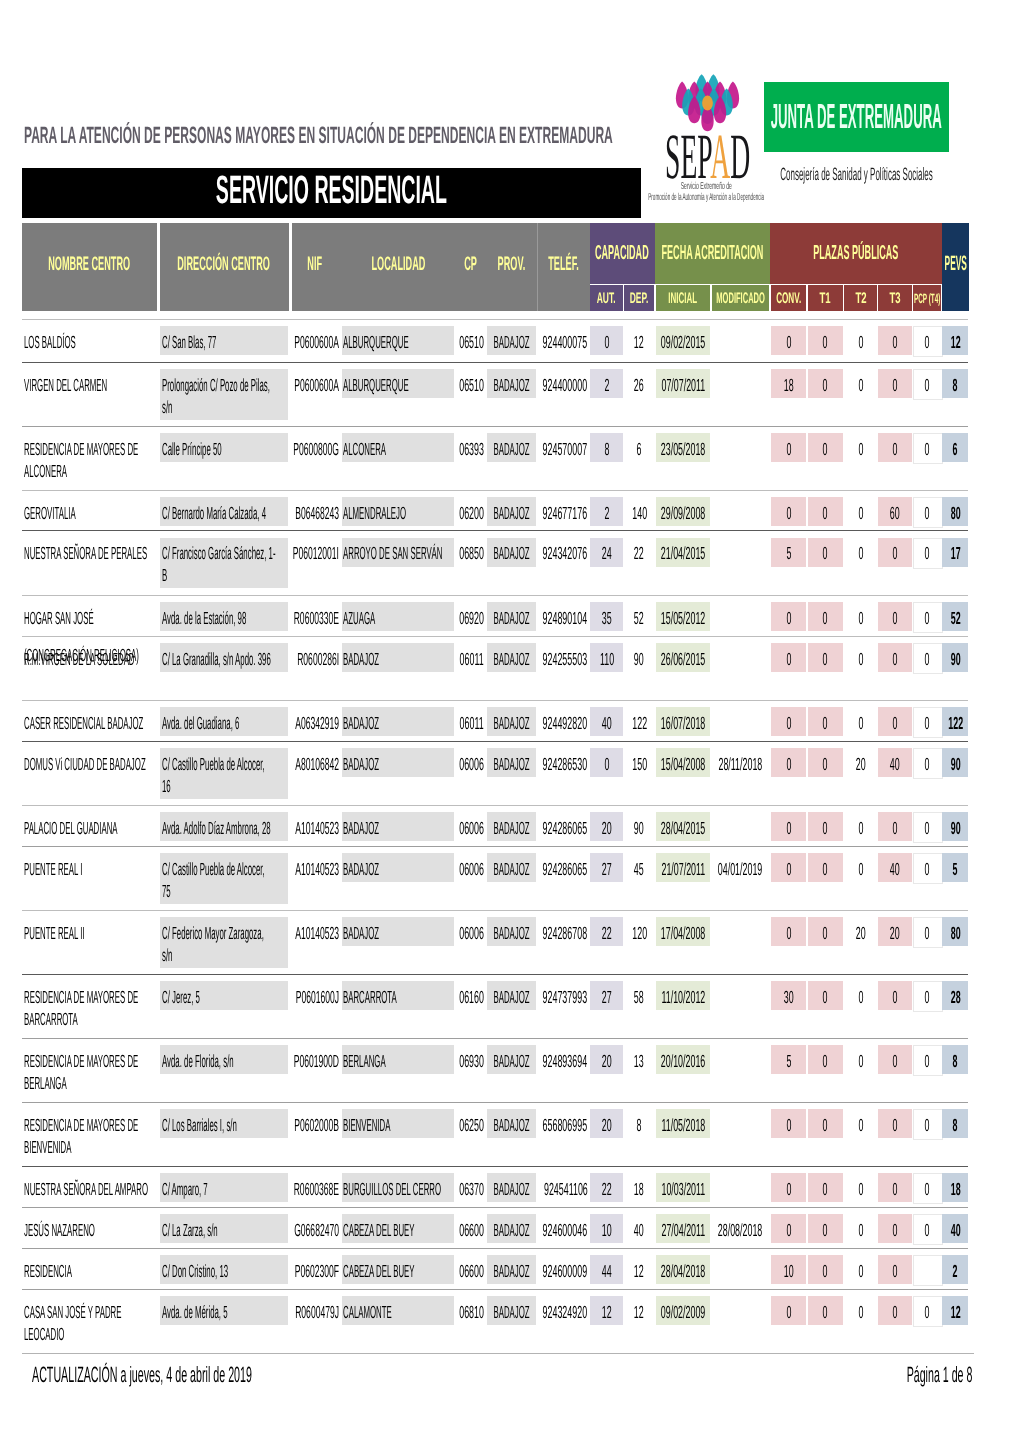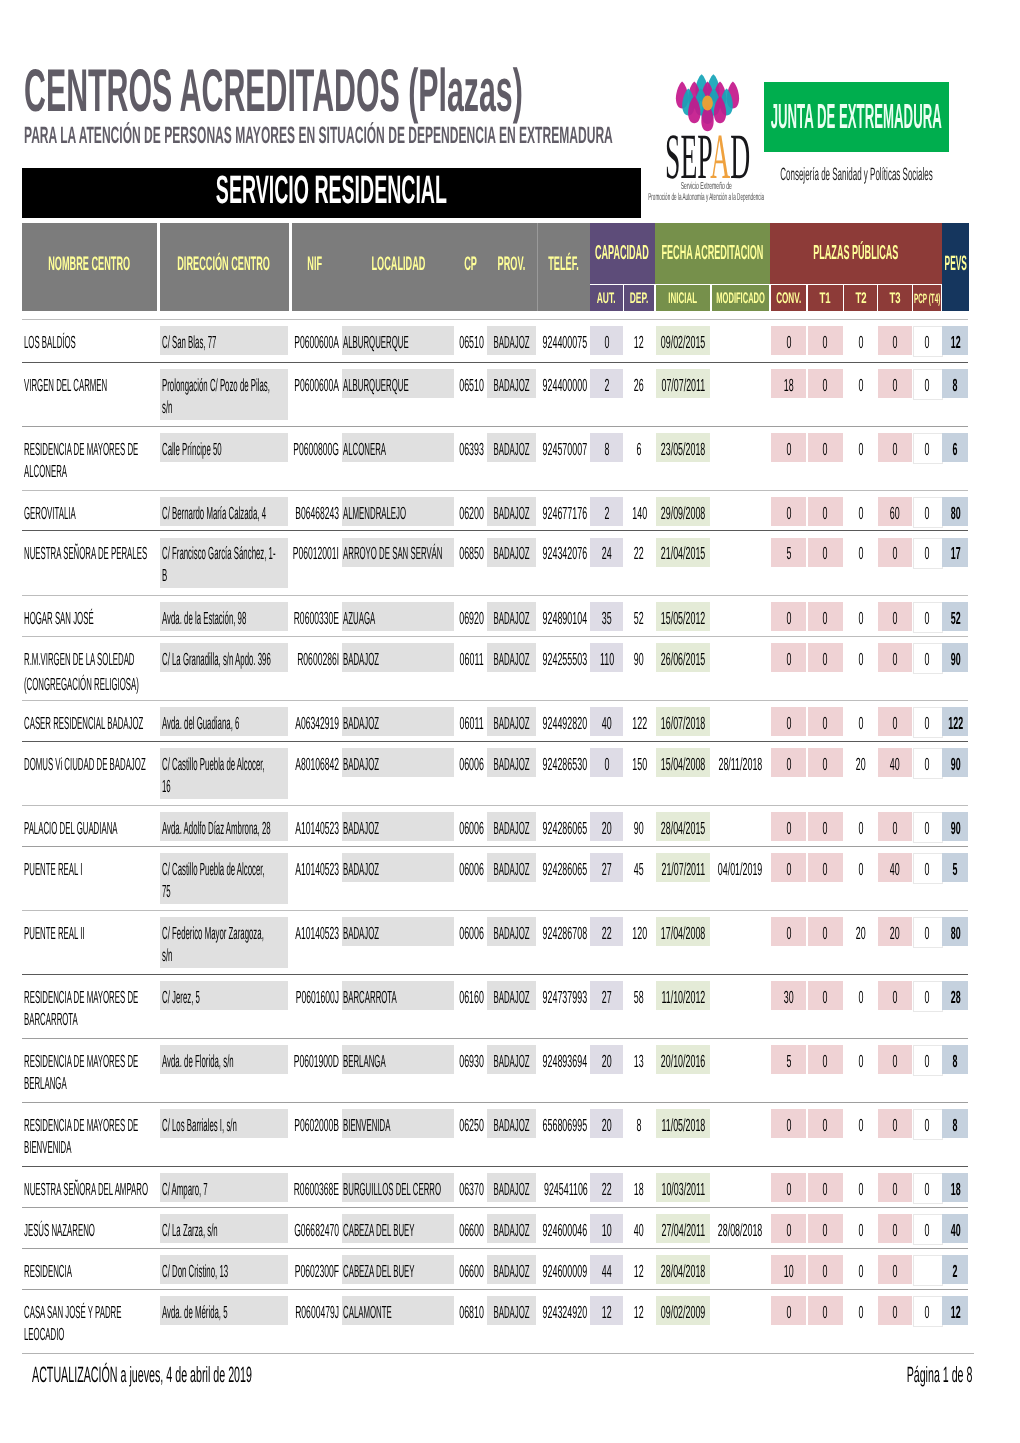--- a/index.html
+++ b/index.html
@@ -20,21 +20,20 @@
   .rowline{position:absolute;}
   #footline{position:absolute;background:#b3b3b3;}
   
   .logo{position:absolute;}
 
 </style>
 </head>
 <body>
 
 <div class="page">
-<div class="bl" style="left:24.30px;top:90.00px;"><span style="font-size:60.30px;color:#605c66;font-weight:bold;transform:scaleX(0.503);transform-origin:0 0;">CENTROS ACREDITADOS (Plazas)</span></div>
 <div class="bl" style="left:23.80px;top:136.34px;"><span style="font-size:23.60px;color:#605c66;font-weight:bold;transform:scaleX(0.511);transform-origin:0 0;">PARA LA ATENCIÓN DE PERSONAS MAYORES EN SITUACIÓN DE DEPENDENCIA EN EXTREMADURA</span></div>
 <div class="abs" id="banner" style="left:22px;top:167.7px;width:946px;height:50.5px;"></div>
 <div class="bl c" style="left:-269.00px;width:1200px;top:190.18px;"><span style="font-size:39.50px;color:#ffffff;font-weight:bold;transform:scaleX(0.495);transform-origin:50% 0;">SERVICIO RESIDENCIAL</span></div>
 <div class="abs" style="left:641.2px;top:150px;width:379px;height:68.5px;background:#ffffff;"></div>
 <div class="logo" style="left:673px;top:70px;width:72px;height:64px;">
 <svg width="72" height="64" viewBox="0 0 72 64" xmlns="http://www.w3.org/2000/svg">
 <path d="M 28.60 4.30 C 26.00 5.92 22.40 14.02 22.40 21.04 C 22.40 27.52 24.88 31.30 28.60 31.30 C 32.32 31.30 34.80 27.52 34.80 21.04 C 34.80 14.02 31.20 5.92 28.60 4.30 Z" fill="#17a5b8" opacity="0.93"></path>
 <path d="M 40.40 4.30 C 37.80 5.92 34.20 14.02 34.20 21.04 C 34.20 27.52 36.68 31.30 40.40 31.30 C 44.12 31.30 46.60 27.52 46.60 21.04 C 46.60 14.02 43.00 5.92 40.40 4.30 Z" fill="#17a5b8" opacity="0.93"></path>
 <path d="M 9.10 11.60 C 6.50 13.22 2.90 21.32 2.90 28.34 C 2.90 34.82 5.38 38.60 9.10 38.60 C 12.82 38.60 15.30 34.82 15.30 28.34 C 15.30 21.32 11.70 13.22 9.10 11.60 Z" fill="#c4198c" opacity="0.93"></path>
 <path d="M 21.30 11.60 C 18.70 13.22 15.10 21.32 15.10 28.34 C 15.10 34.82 17.58 38.60 21.30 38.60 C 25.02 38.60 27.50 34.82 27.50 28.34 C 27.50 21.32 23.90 13.22 21.30 11.60 Z" fill="#c4198c" opacity="0.93"></path>
@@ -265,21 +264,21 @@
 <div class="cellbg" style="left:341.8px;top:643.40px;width:112.4px;height:28.80px;background:#e0e0e0;"></div>
 <div class="cellbg" style="left:486.8px;top:643.40px;width:49.7px;height:28.80px;background:#e0e0e0;"></div>
 <div class="cellbg" style="left:590.4px;top:643.40px;width:32.3px;height:28.80px;background:#dedce6;"></div>
 <div class="cellbg" style="left:655.8px;top:643.40px;width:54.2px;height:28.80px;background:#e4ebd7;"></div>
 <div class="cellbg" style="left:771.0px;top:643.40px;width:35.2px;height:28.80px;background:#efd2d4;"></div>
 <div class="cellbg" style="left:807.8px;top:643.40px;width:35.0px;height:28.80px;background:#efd2d4;"></div>
 <div class="cellbg" style="left:878.4px;top:643.40px;width:33.2px;height:28.80px;background:#efd2d4;"></div>
 <div class="cellbg" style="left:913.2px;top:643.40px;width:27.8px;height:28.80px;background:#ffffff;border:0.7px solid #e8e8e8;"></div>
 <div class="cellbg" style="left:942.3px;top:643.40px;width:25.9px;height:28.80px;background:#c5d1de;"></div>
 <div class="bl" style="left:24.20px;top:658.84px;"><span style="font-size:17.60px;color:#000;transform:scaleX(0.445);transform-origin:0 0;">R.M.VIRGEN DE LA SOLEDAD</span></div>
-<div class="bl" style="left:24.20px;top:684px;"><span style="font-size:17.60px;color:#000;transform:scaleX(0.445);transform-origin:0 0;">(CONGREGACIÓN RELIGIOSA)</span></div>
+<div class="bl" style="left:24.20px;top:655px;"><span style="font-size:17.60px;color:#000;transform:scaleX(0.445);transform-origin:0 0;">(CONGREGACIÓN RELIGIOSA)</span></div>
 <div class="bl" style="left:162.20px;top:658.84px;"><span style="font-size:17.60px;color:#000;transform:scaleX(0.445);transform-origin:0 0;">C/ La Granadilla, s/n Apdo. 396</span></div>
 <div class="bl r" style="left:0;width:338.80px;top:658.84px;"><span style="font-size:17.60px;color:#000;transform:scaleX(0.487);transform-origin:100% 0;">R0600286I</span></div>
 <div class="bl" style="left:343.20px;top:658.84px;"><span style="font-size:17.60px;color:#000;transform:scaleX(0.445);transform-origin:0 0;">BADAJOZ</span></div>
 <div class="bl r" style="left:0;width:483.80px;top:658.84px;"><span style="font-size:17.60px;color:#000;transform:scaleX(0.505);transform-origin:100% 0;">06011</span></div>
 <div class="bl c" style="left:-88.35px;width:1200px;top:658.84px;"><span style="font-size:17.60px;color:#000;transform:scaleX(0.445);transform-origin:50% 0;">BADAJOZ</span></div>
 <div class="bl r" style="left:0;width:587.40px;top:658.84px;"><span style="font-size:17.60px;color:#000;transform:scaleX(0.505);transform-origin:100% 0;">924255503</span></div>
 <div class="bl c" style="left:6.55px;width:1200px;top:658.84px;"><span style="font-size:17.60px;color:#000;transform:scaleX(0.505);transform-origin:50% 0;">110</span></div>
 <div class="bl c" style="left:39.25px;width:1200px;top:658.84px;"><span style="font-size:17.60px;color:#000;transform:scaleX(0.505);transform-origin:50% 0;">90</span></div>
 <div class="bl c" style="left:82.90px;width:1200px;top:658.84px;"><span style="font-size:17.60px;color:#000;transform:scaleX(0.505);transform-origin:50% 0;">26/06/2015</span></div>
 <div class="bl c" style="left:188.60px;width:1200px;top:658.84px;"><span style="font-size:17.60px;color:#000;transform:scaleX(0.505);transform-origin:50% 0;">0</span></div>

